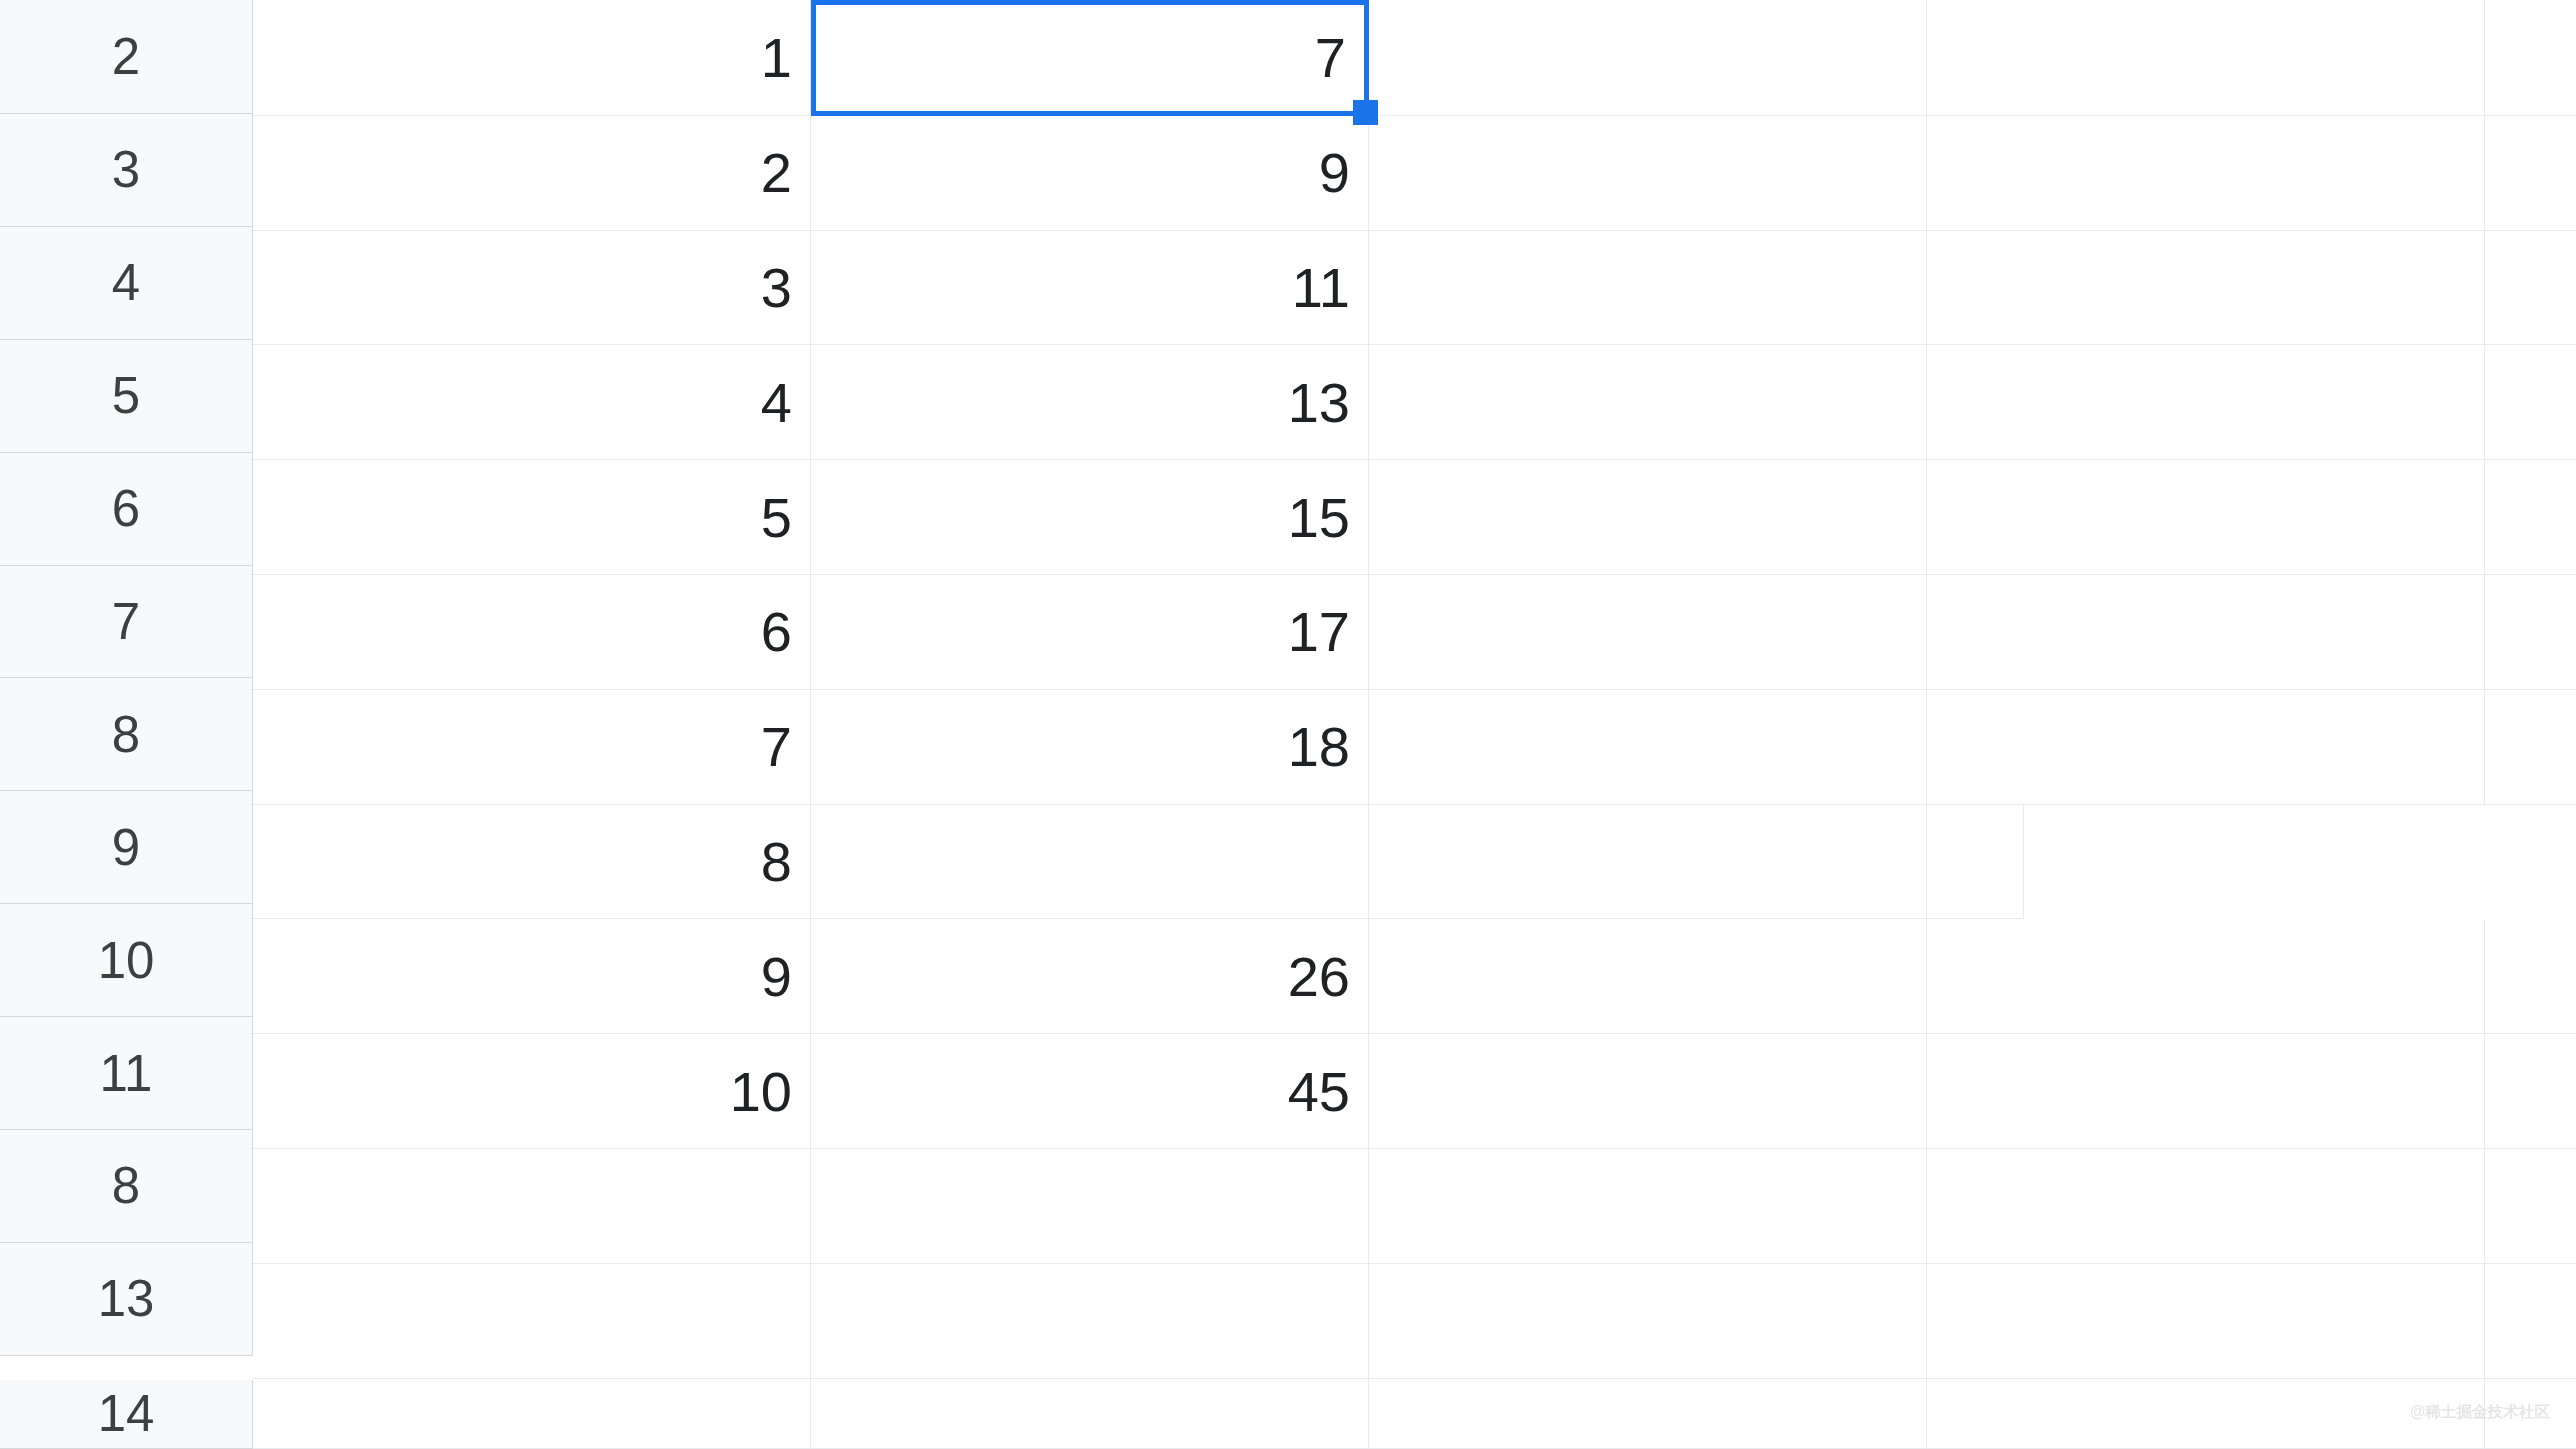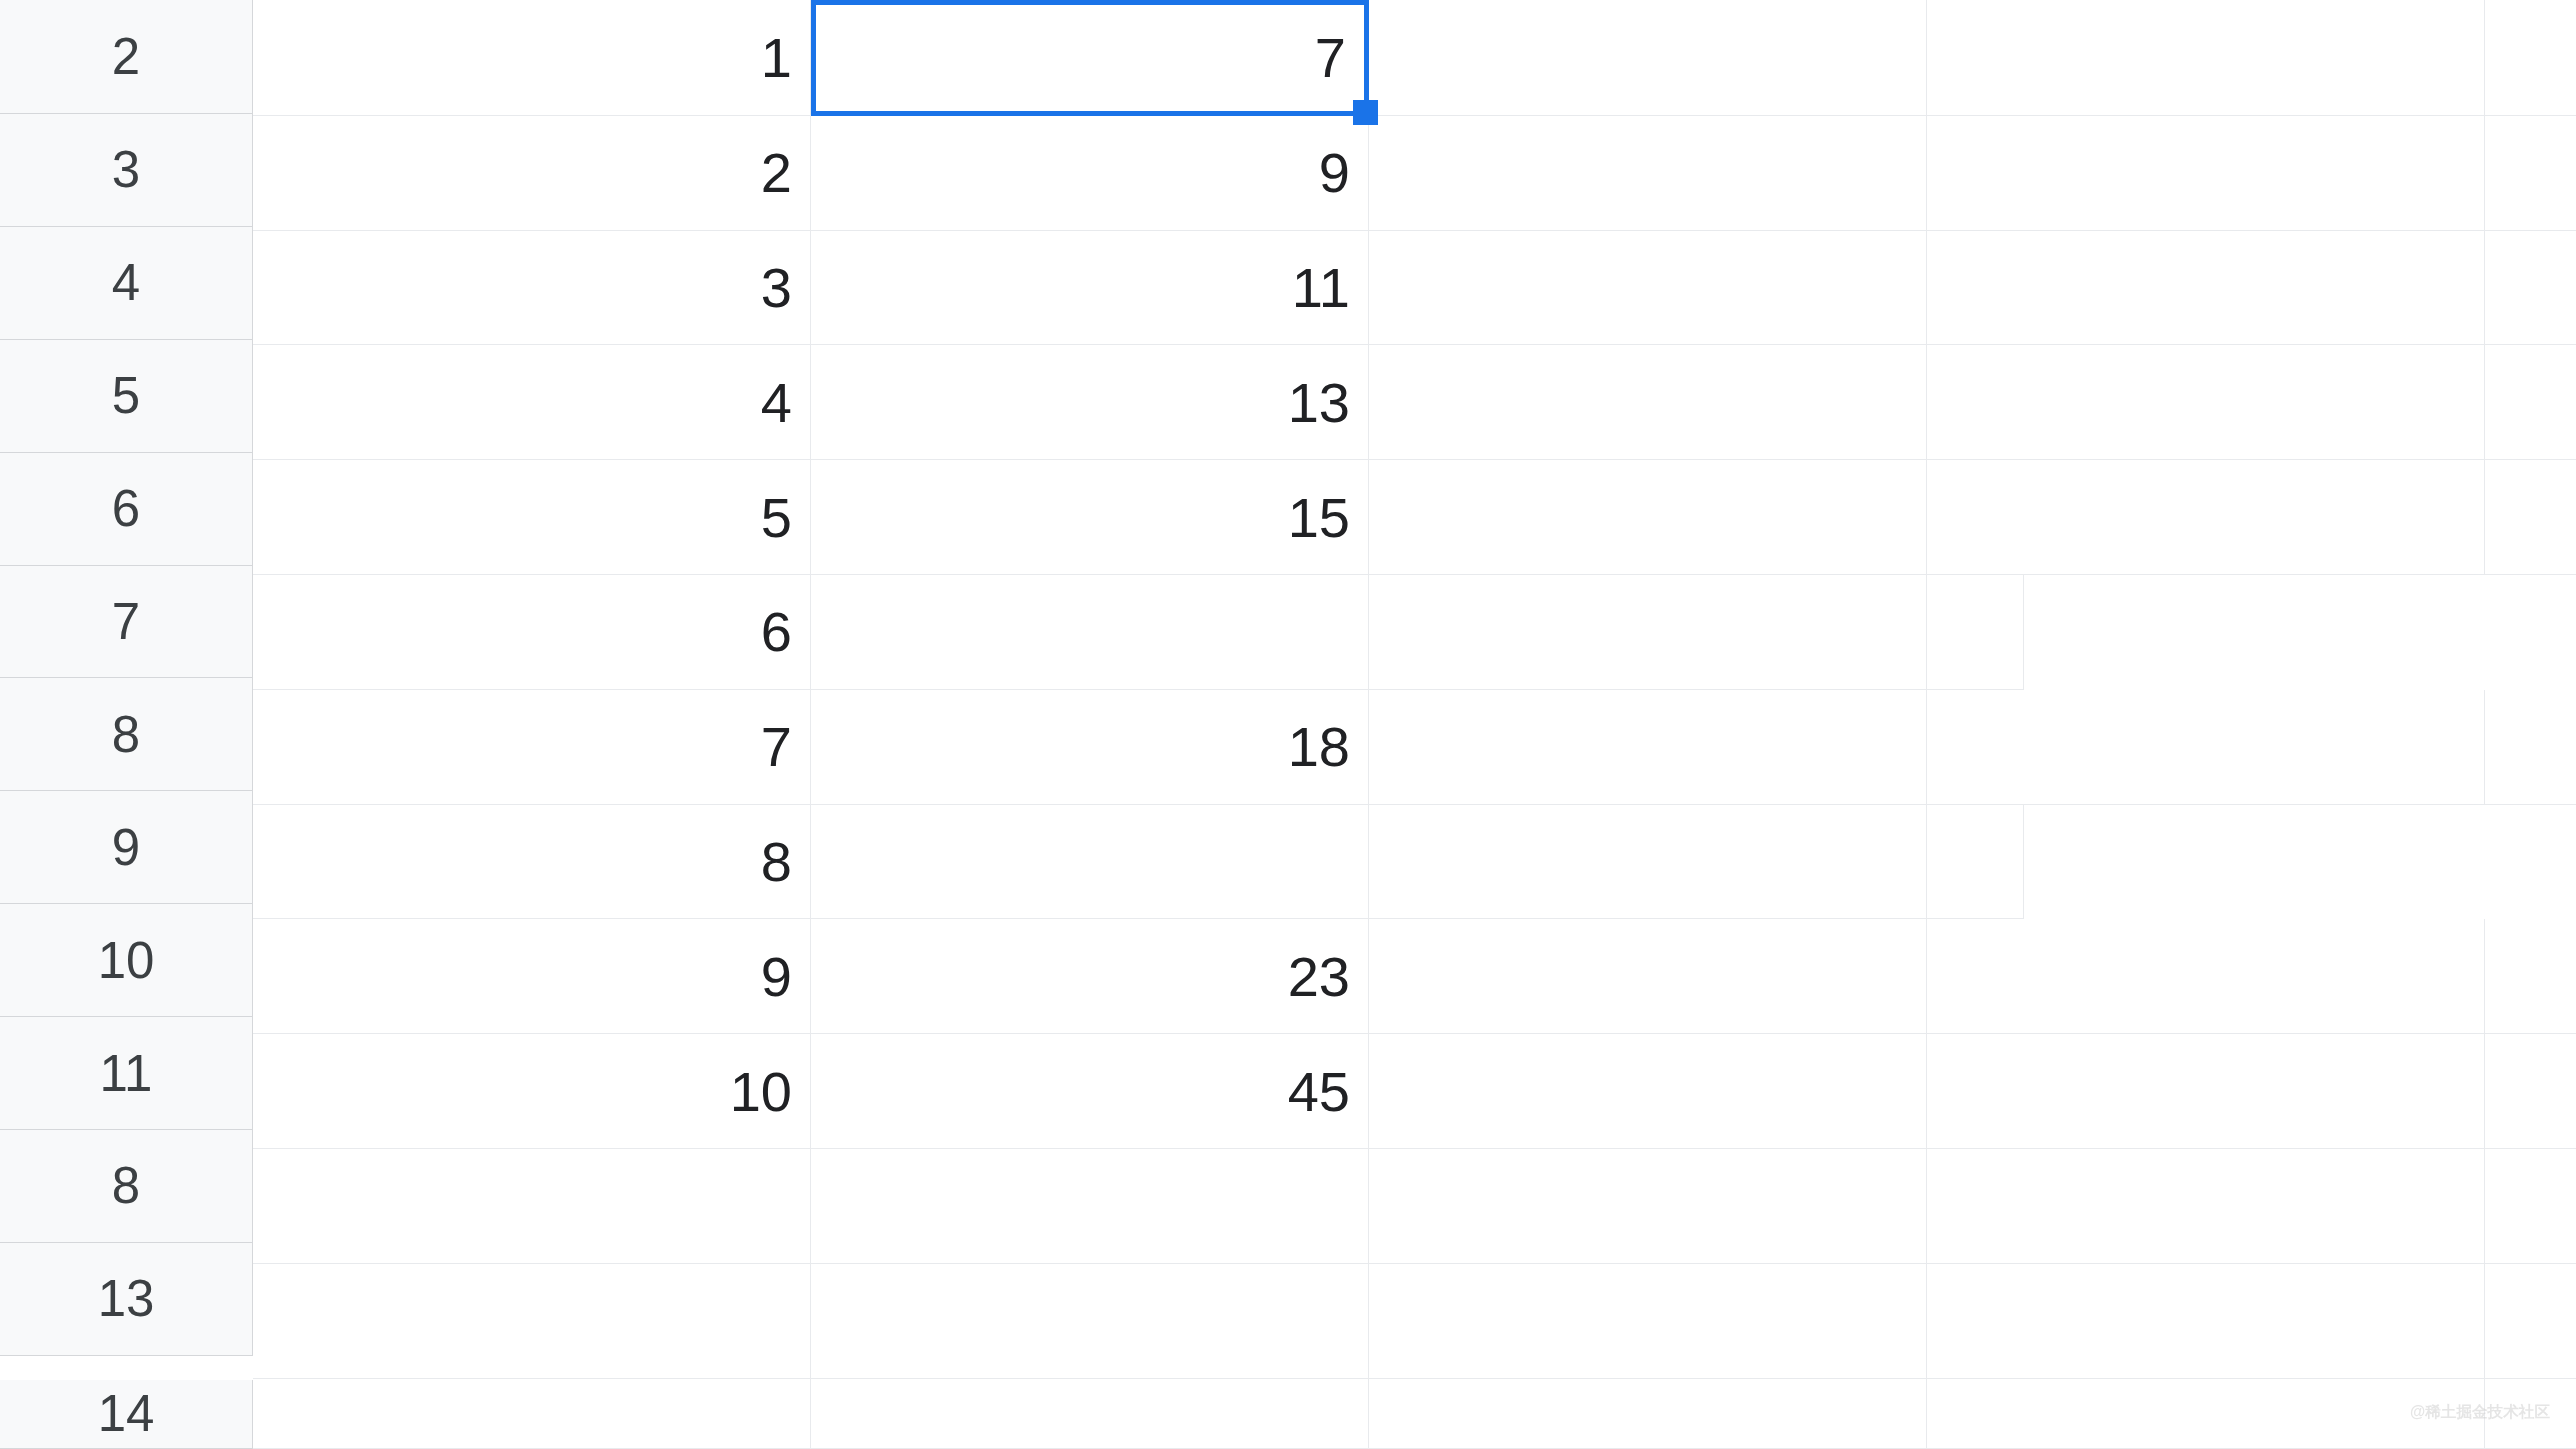--- a/index.html
+++ b/index.html
@@ -185,40 +185,41 @@
     </div>
     <div class="row">
       <div class="cell col-a">5</div>
       <div class="cell col-b">15</div>
       <div class="cell col-c"></div>
       <div class="cell col-d"></div>
       <div class="cell col-e"></div>
     </div>
     <div class="row">
       <div class="cell col-a">6</div>
+      <div class="cell col-b">17</div>
       <div class="cell col-c"></div>
       <div class="cell col-d"></div>
       <div class="cell col-e"></div>
     </div>
     <div class="row">
       <div class="cell col-a">7</div>
       <div class="cell col-b">18</div>
       <div class="cell col-c"></div>
       <div class="cell col-d"></div>
       <div class="cell col-e"></div>
     </div>
     <div class="row">
       <div class="cell col-a">8</div>
       <div class="cell col-c"></div>
       <div class="cell col-d"></div>
       <div class="cell col-e"></div>
     </div>
     <div class="row">
       <div class="cell col-a">9</div>
-      <div class="cell col-b">23</div>
+      <div class="cell col-b">26</div>
       <div class="cell col-c"></div>
       <div class="cell col-d"></div>
       <div class="cell col-e"></div>
     </div>
     <div class="row">
       <div class="cell col-a">10</div>
       <div class="cell col-b">45</div>
       <div class="cell col-c"></div>
       <div class="cell col-d"></div>
       <div class="cell col-e"></div>

